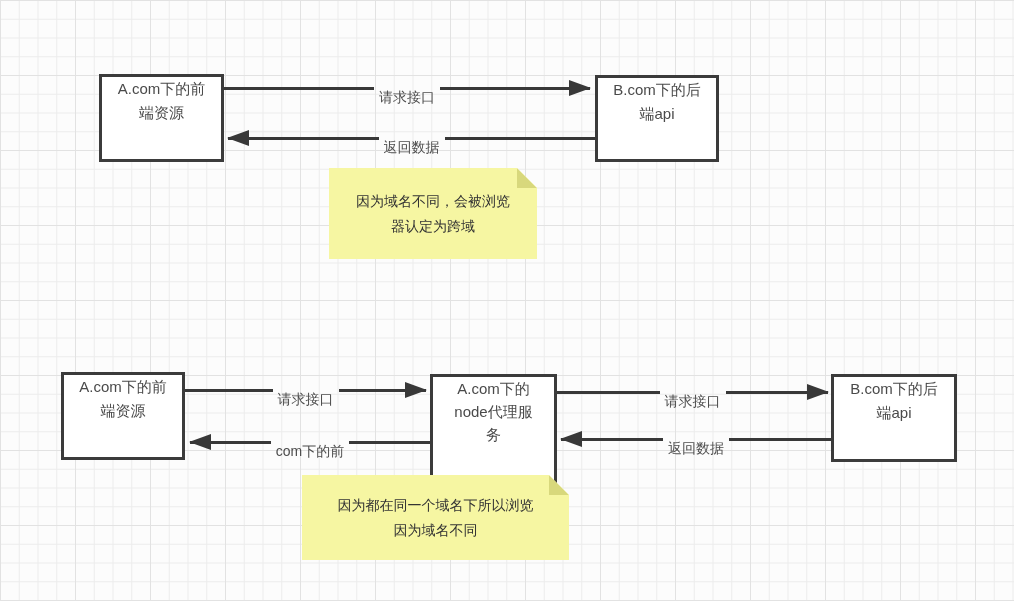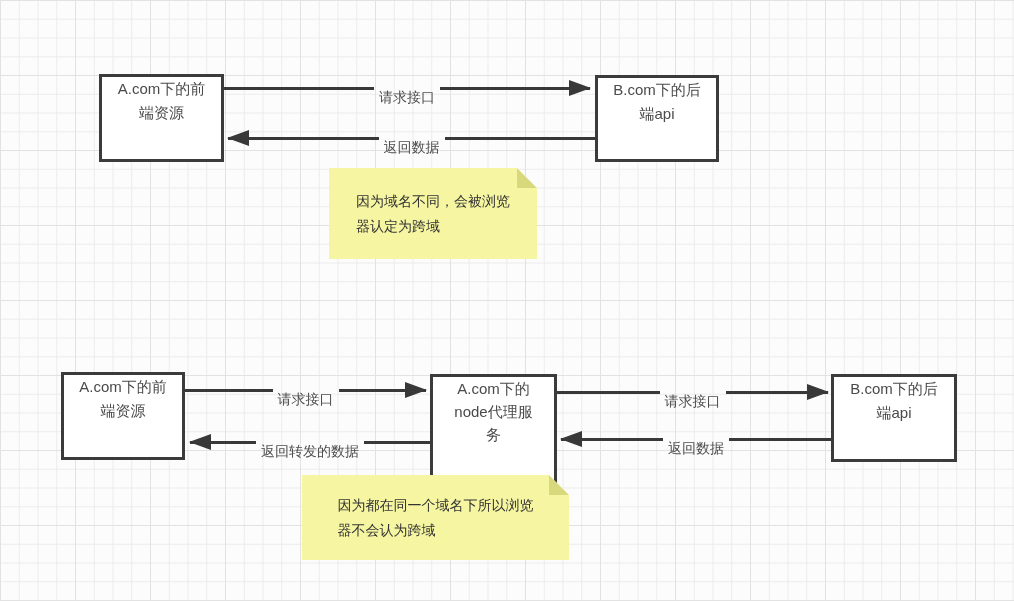--- a/index.html
+++ b/index.html
@@ -75,21 +75,21 @@
   .arrow-ret2  { left: 561px; top: 429px; width: 270px; }
 
   
   .note {
     position: absolute;
     background: #f6f6a2;
     clip-path: polygon(0 0, calc(100% - 20px) 0, 100% 20px, 100% 100%, 0 100%);
     display: flex;
     align-items: center;
     justify-content: center;
-    text-align: left;
+    text-align: center;
     font-size: 14px;
     line-height: 25px;
     color: #333333;
   }
   .note .note-text { white-space: pre-line; position: relative; }
   .note .fold {
     position: absolute;
     top: 0; right: 0;
     width: 20px; height: 20px;
     background: #d8d87c;
@@ -151,21 +151,21 @@
 
   <div class="arrow dir-right arrow-req2">
     <div class="seg"></div>
     <div class="arrow-label">请求接口</div>
     <div class="seg"></div>
     <div class="head"></div>
   </div>
 
   <div class="arrow dir-left arrow-retf">
     <div class="seg"></div>
-    <div class="arrow-label">返回转发的数据</div>
+    <div class="arrow-label">com下的前</div>
     <div class="seg"></div>
     <div class="head"></div>
   </div>
 
   <div class="arrow dir-right arrow-fwd">
     <div class="seg"></div>
     <div class="arrow-label">请求接口</div>
     <div class="seg"></div>
     <div class="head"></div>
   </div>
@@ -173,16 +173,16 @@
   <div class="arrow dir-left arrow-ret2">
     <div class="seg"></div>
     <div class="arrow-label">返回数据</div>
     <div class="seg"></div>
     <div class="head"></div>
   </div>
 
   <div class="note note-2">
     <div class="fold"></div>
     <span class="note-text">因为都在同一个域名下所以浏览
-器不会认为跨域</span>
+因为域名不同</span>
   </div>
 
 </div>
 
 </body></html>

